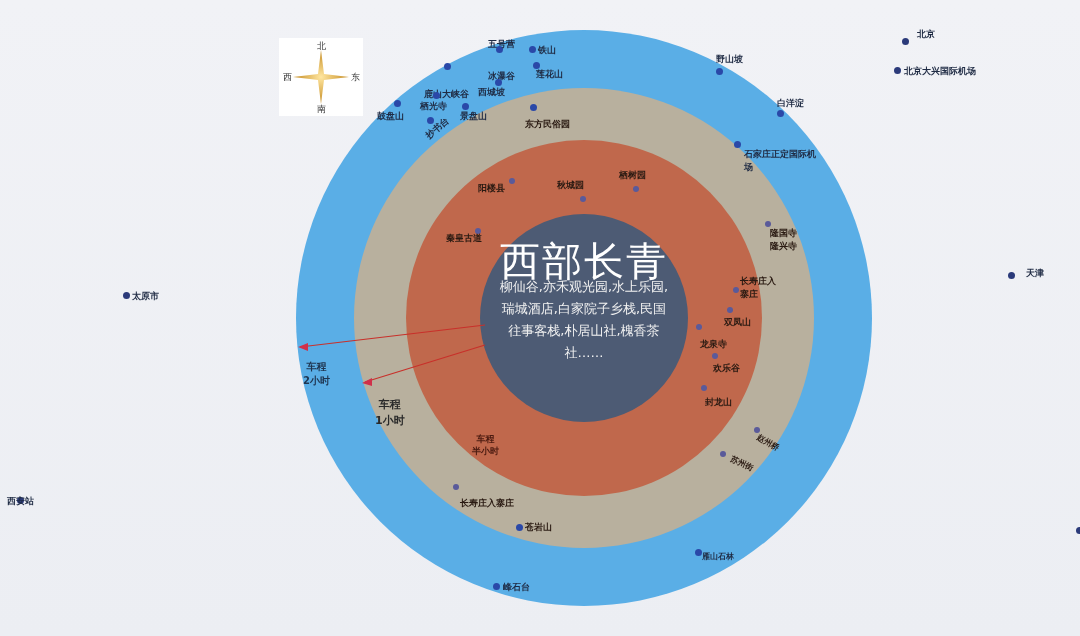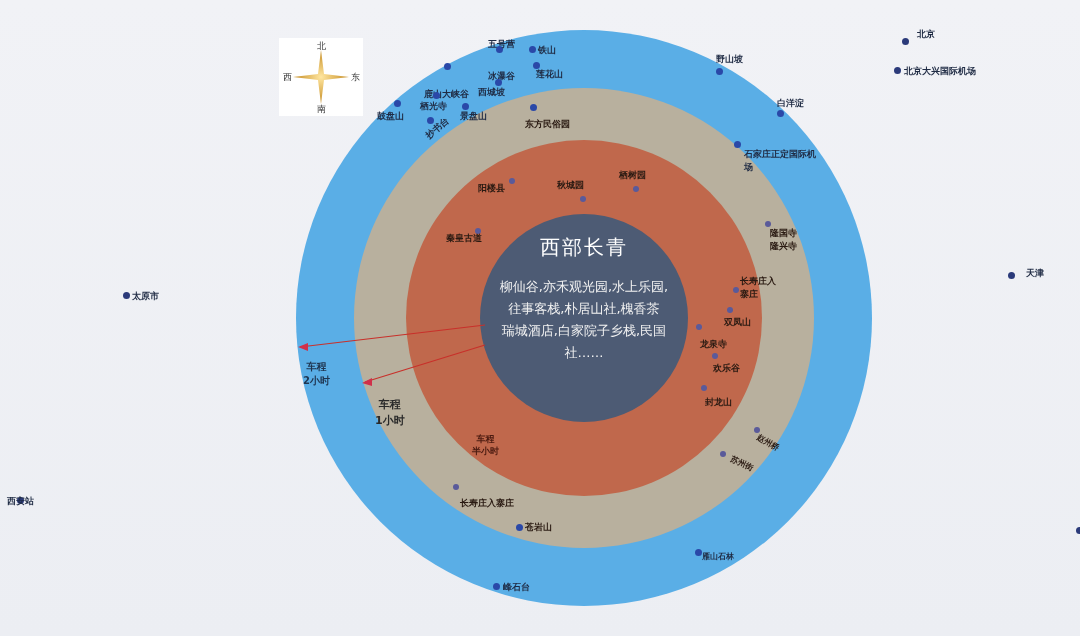--- a/index.html
+++ b/index.html
@@ -15,21 +15,21 @@
     background:#ffffff;
   }
   .compass .lbl { position:absolute; font-size:9px; color:#333; }
   .dot { position:absolute; width:7px; height:7px; border-radius:50%; background:#2a48a8; }
   .dot.out { background:#2b3a7a; }
   .dot.inner { background:#5a5a9a; width:6px; height:6px; }
   .plabel { position:absolute; font-size:9px; font-weight:bold; color:#1f2b44; white-space:nowrap; }
   .plabel.dark { color:#2a1a12; }
   .center-title {
     position:absolute; left:0; width:100%; text-align:center;
-    color:#ffffff; font-size:20px; letter-spacing:2px;
+    color:#ffffff; font-size:40px; letter-spacing:2px;
   }
   .center-body {
     position:absolute; color:#f2f2f2; font-size:13px; line-height:22px; text-align:center;
   }
   .time-label { position:absolute; font-size:10px; font-weight:bold; text-align:center; line-height:14px; }
 </style>
 </head>
 <body>
 
 <div class="stage">
@@ -72,22 +72,22 @@
   </div>
   <div class="time-label" style="left:472px;top:433px;color:#4a1a10;font-size:9px;line-height:12px;">
     <div>车程</div>
       <div>半小时</div>
   </div>
 
   <div style="position:absolute;left:480px;top:214px;width:208px;height:208px;">
     <div class="center-title" style="top:20px">西部长青</div>
     <div class="center-body" style="left:10px;width:188px;top:62px;">
       <div>柳仙谷,亦禾观光园,水上乐园,</div>
+      <div>瑞城酒店,白家院子乡栈,民国</div>
       <div>往事客栈,朴居山社,槐香茶</div>
-      <div>瑞城酒店,白家院子乡栈,民国</div>
       <div>社……</div>
     </div>
   </div>
 
   <div class="dot out" style="left:902px;top:38px"></div>
   <div class="plabel" style="left:917px;top:28px">北京</div>
   <div class="dot out" style="left:894px;top:67px"></div>
   <div class="plabel" style="left:904px;top:65px">北京大兴国际机场</div>
   <div class="dot out" style="left:1008px;top:272px"></div>
   <div class="plabel" style="left:1026px;top:267px">天津</div>

